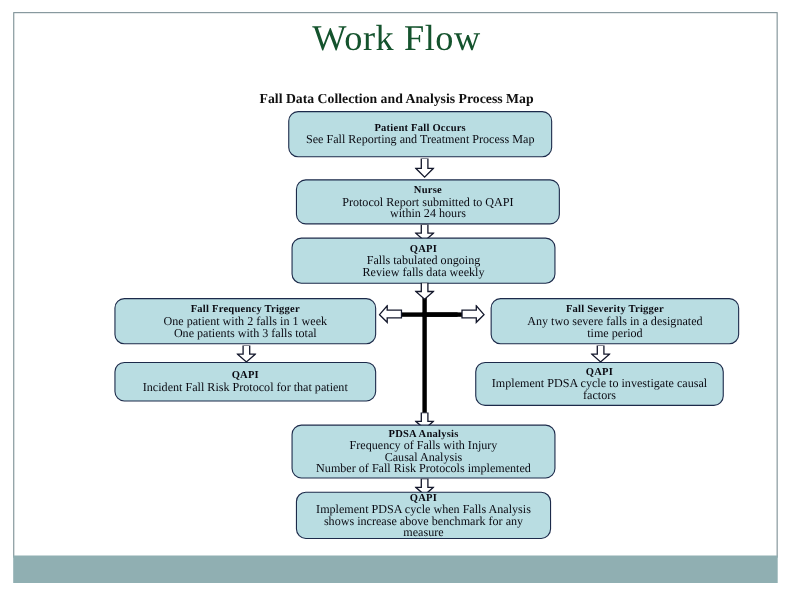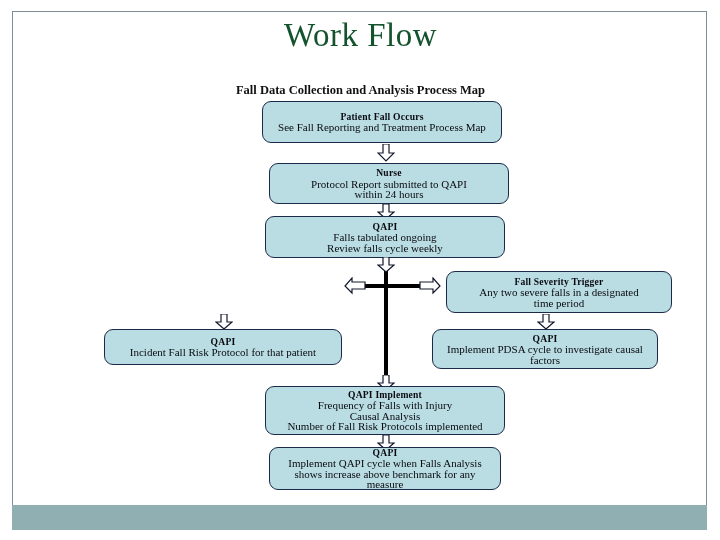--- a/index.html
+++ b/index.html
@@ -155,41 +155,46 @@
 
     <div class="arrow-down" style="left:364px; top:192px; width:18px; height:16px;">
       <svg width="18" height="16" viewBox="0 0 18 16">
         <polygon points="6,0 12,0 12,8 17,8 9,15 1,8 6,8" fill="#ffffff" stroke="#14182c" stroke-width="1.2"></polygon>
       </svg>
     </div>
 
     <div class="pbox" style="left:252px; top:204px; width:240px; height:42px;">
       <div class="hd">QAPI</div>
       <div class="ln">Falls tabulated ongoing</div>
-      <div class="ln">Review falls cycle weekly</div>
+      <div class="ln">Review falls data weekly</div>
     </div>
 
     <div class="arrow-down" style="left:364px; top:245px; width:18px; height:16px;">
       <svg width="18" height="16" viewBox="0 0 18 16">
         <polygon points="6,0 12,0 12,8 17,8 9,15 1,8 6,8" fill="#ffffff" stroke="#14182c" stroke-width="1.2"></polygon>
       </svg>
     </div>
 
     <div class="arrow-left" style="left:331px; top:265px; width:22px; height:18px;">
       <svg width="22" height="18" viewBox="0 0 22 18">
         <polygon points="21,5 8,5 8,1 1,9 8,16 8,12 21,12" fill="#ffffff" stroke="#14182c" stroke-width="1.2"></polygon>
       </svg>
     </div>
 
     <div class="arrow-right" style="left:406px; top:265px; width:22px; height:18px;">
       <svg width="22" height="18" viewBox="0 0 22 18">
         <polygon points="1,5 14,5 14,1 21,9 14,16 14,12 1,12" fill="#ffffff" stroke="#14182c" stroke-width="1.2"></polygon>
       </svg>
     </div>
 
+    <div class="pbox" style="left:91px; top:259px; width:238px; height:42px;">
+      <div class="hd">Fall Frequency Trigger</div>
+      <div class="ln">One patient with 2 falls in 1 week</div>
+      <div class="ln">One patients with 3 falls total</div>
+    </div>
 
     <div class="pbox" style="left:433px; top:259px; width:226px; height:42px;">
       <div class="hd">Fall Severity Trigger</div>
       <div class="ln">Any two severe falls in a designated</div>
       <div class="ln">time period</div>
     </div>
 
     <div class="arrow-down" style="left:202px; top:302px; width:18px; height:16px;">
       <svg width="18" height="16" viewBox="0 0 18 16">
         <polygon points="6,0 12,0 12,8 17,8 9,15 1,8 6,8" fill="#ffffff" stroke="#14182c" stroke-width="1.2"></polygon>
@@ -213,35 +218,35 @@
       <div class="ln">factors</div>
     </div>
 
     <div class="arrow-down" style="left:364px; top:363px; width:18px; height:16px;">
       <svg width="18" height="16" viewBox="0 0 18 16">
         <polygon points="6,0 12,0 12,8 17,8 9,15 1,8 6,8" fill="#ffffff" stroke="#14182c" stroke-width="1.2"></polygon>
       </svg>
     </div>
 
     <div class="pbox" style="left:252px; top:374px; width:240px; height:49px;">
-      <div class="hd">QAPI Implement</div>
+      <div class="hd">PDSA Analysis</div>
       <div class="ln">Frequency of Falls with Injury</div>
       <div class="ln">Causal Analysis</div>
       <div class="ln">Number of Fall Risk Protocols implemented</div>
     </div>
 
     <div class="arrow-down" style="left:364px; top:423px; width:18px; height:16px;">
       <svg width="18" height="16" viewBox="0 0 18 16">
         <polygon points="6,0 12,0 12,8 17,8 9,15 1,8 6,8" fill="#ffffff" stroke="#14182c" stroke-width="1.2"></polygon>
       </svg>
     </div>
 
     <div class="pbox" style="left:256px; top:435px; width:232px; height:43px;">
       <div class="hd">QAPI</div>
-      <div class="ln">Implement QAPI cycle when Falls Analysis</div>
+      <div class="ln">Implement PDSA cycle when Falls Analysis</div>
       <div class="ln">shows increase above benchmark for any</div>
       <div class="ln">measure</div>
     </div>
 
   </div>
 </div>
 
 <div id="bottombar"></div>
 
 </body></html>

